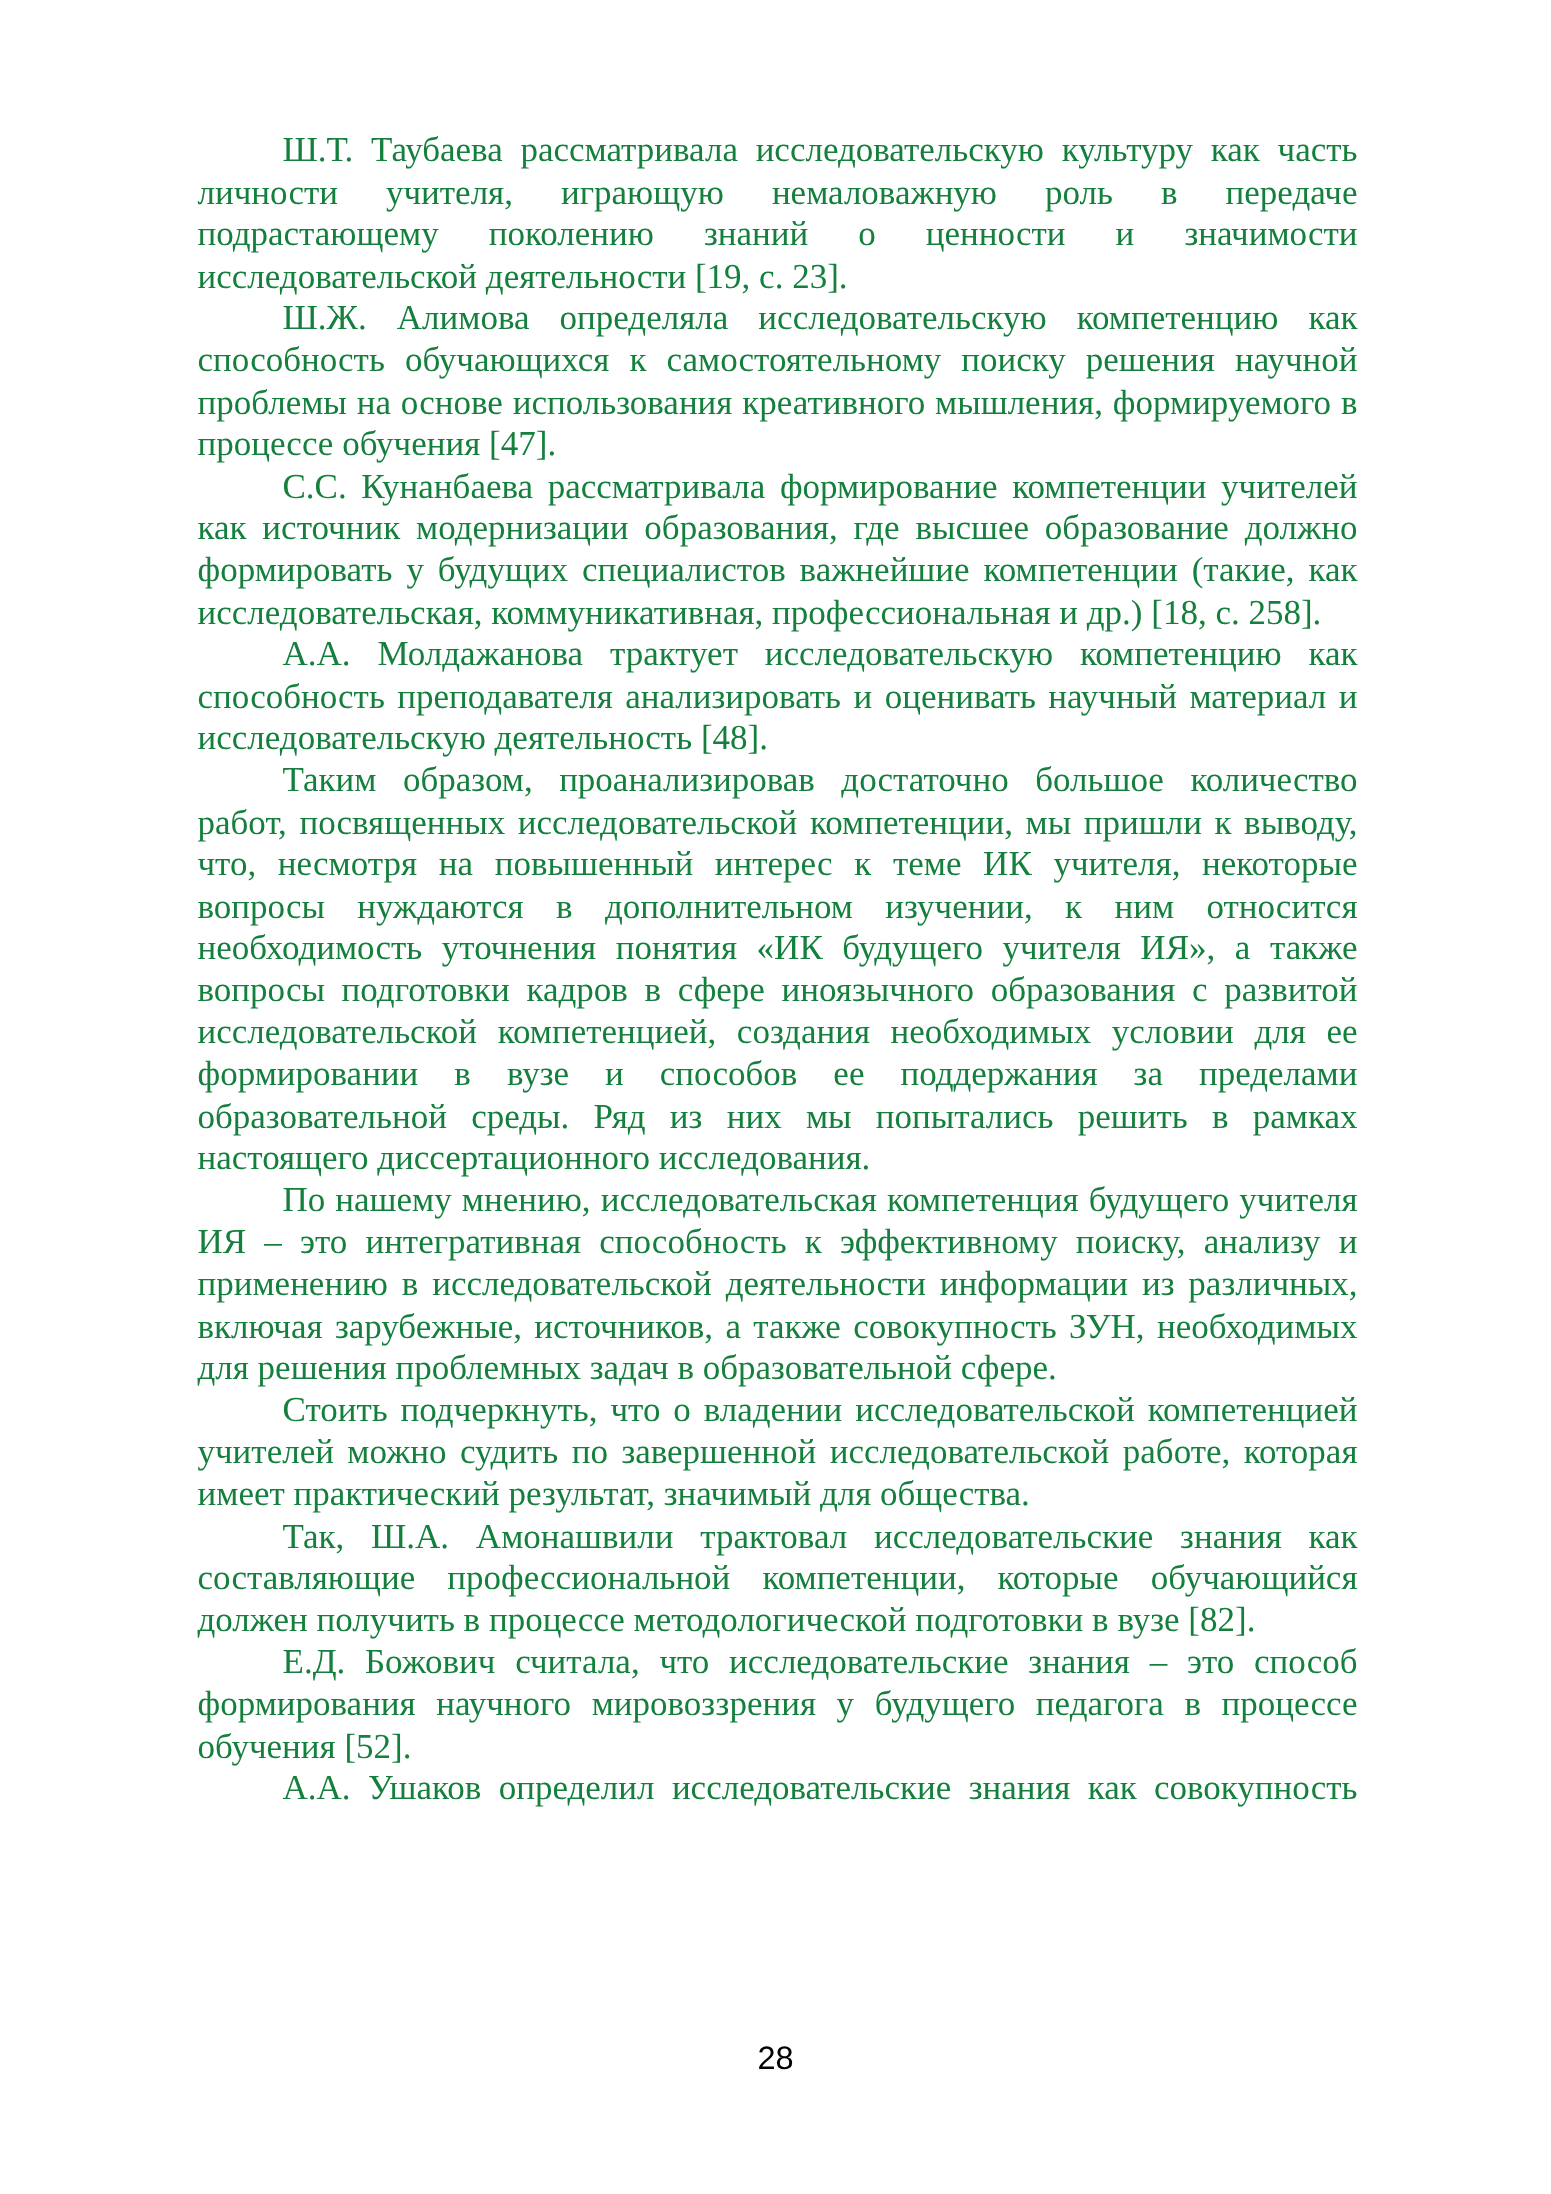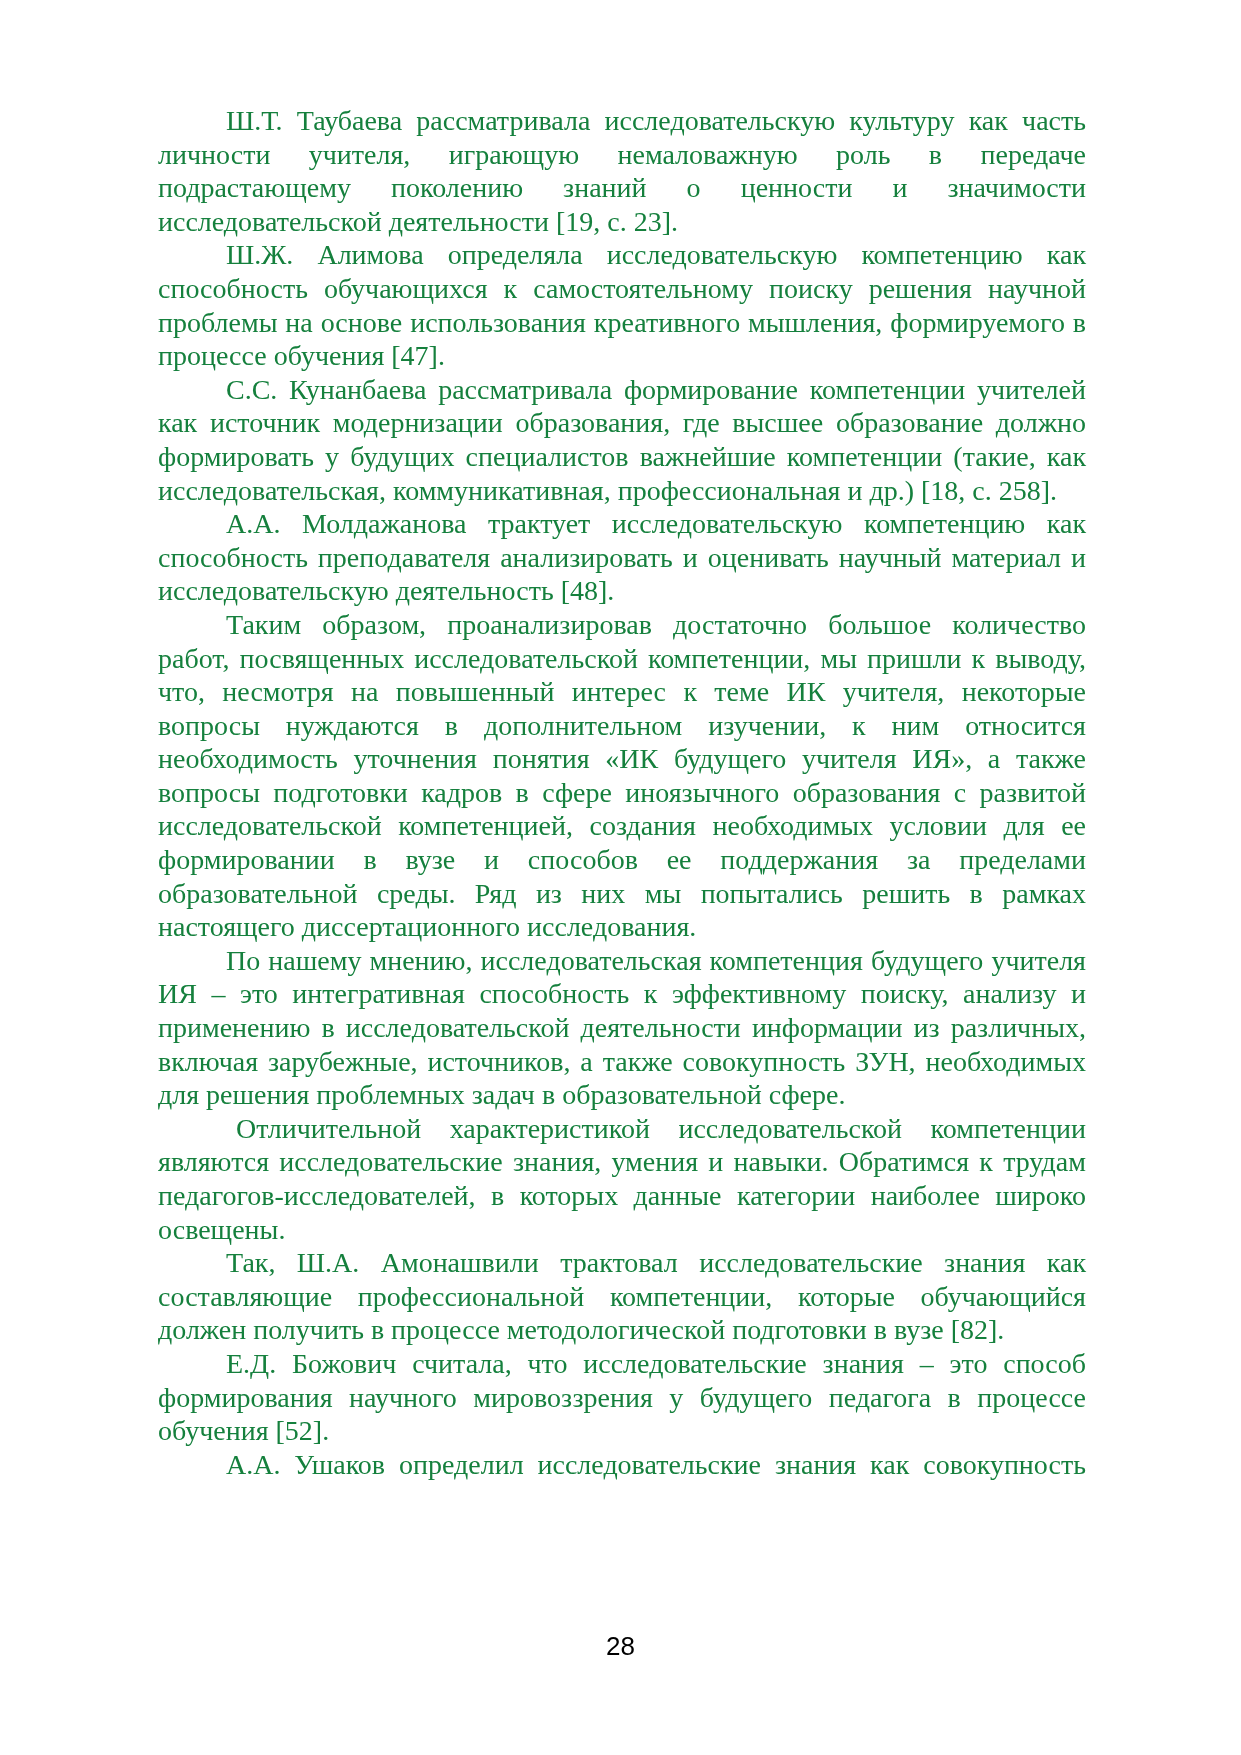--- a/index.html
+++ b/index.html
@@ -53,19 +53,19 @@
 <body>
 
 <div class="page">
   <div class="text-block">
     <p class="para">Ш.Т. Таубаева рассматривала исследовательскую культуру как часть личности учителя, играющую немаловажную роль в передаче подрастающему поколению знаний о ценности и значимости исследовательской деятельности [19, с. 23].</p>
     <p class="para">Ш.Ж. Алимова определяла исследовательскую компетенцию как способность обучающихся к самостоятельному поиску решения научной проблемы на основе использования креативного мышления, формируемого в процессе обучения [47].</p>
     <p class="para">С.С. Кунанбаева рассматривала формирование компетенции учителей как источник модернизации образования, где высшее образование должно формировать у будущих специалистов важнейшие компетенции (такие, как исследовательская, коммуникативная, профессиональная и др.) [18, с. 258].</p>
     <p class="para">А.А. Молдажанова трактует исследовательскую компетенцию как способность преподавателя анализировать и оценивать научный материал и исследовательскую деятельность [48].</p>
     <p class="para">Таким образом, проанализировав достаточно большое количество работ, посвященных исследовательской компетенции, мы пришли к выводу, что, несмотря на повышенный интерес к теме ИК учителя, некоторые вопросы нуждаются в дополнительном изучении, к ним относится необходимость уточнения понятия «ИК будущего учителя ИЯ», а также вопросы подготовки кадров в сфере иноязычного образования с развитой исследовательской компетенцией, создания необходимых условии для ее формировании в вузе и способов ее поддержания за пределами образовательной среды. Ряд из них мы попытались решить в рамках настоящего диссертационного исследования.</p>
     <p class="para">По нашему мнению, исследовательская компетенция будущего учителя ИЯ – это интегративная способность к эффективному поиску, анализу и применению в исследовательской деятельности информации из различных, включая зарубежные, источников, а также совокупность ЗУН, необходимых для решения проблемных задач в образовательной сфере.</p>
-    <p class="para indent-extra">Отличительной характеристикой исследовательской компетенции являются исследовательские знания, умения и навыки. Обратимся к трудам педагогов-исследователей, в которых данные категории наиболее широко освещены.</p>
+    <p class="para">Стоить подчеркнуть, что о владении исследовательской компетенцией учителей можно судить по завершенной исследовательской работе, которая имеет практический результат, значимый для общества.</p>
     <p class="para">Так, Ш.А. Амонашвили трактовал исследовательские знания как составляющие профессиональной компетенции, которые обучающийся должен получить в процессе методологической подготовки в вузе [82].</p>
     <p class="para">Е.Д. Божович считала, что исследовательские знания – это способ формирования научного мировоззрения у будущего педагога в процессе обучения [52].</p>
     <p class="para continued">А.А. Ушаков определил исследовательские знания как совокупность</p>
   </div>
   <div class="page-number">28</div>
 </div>
 
 </body></html>

